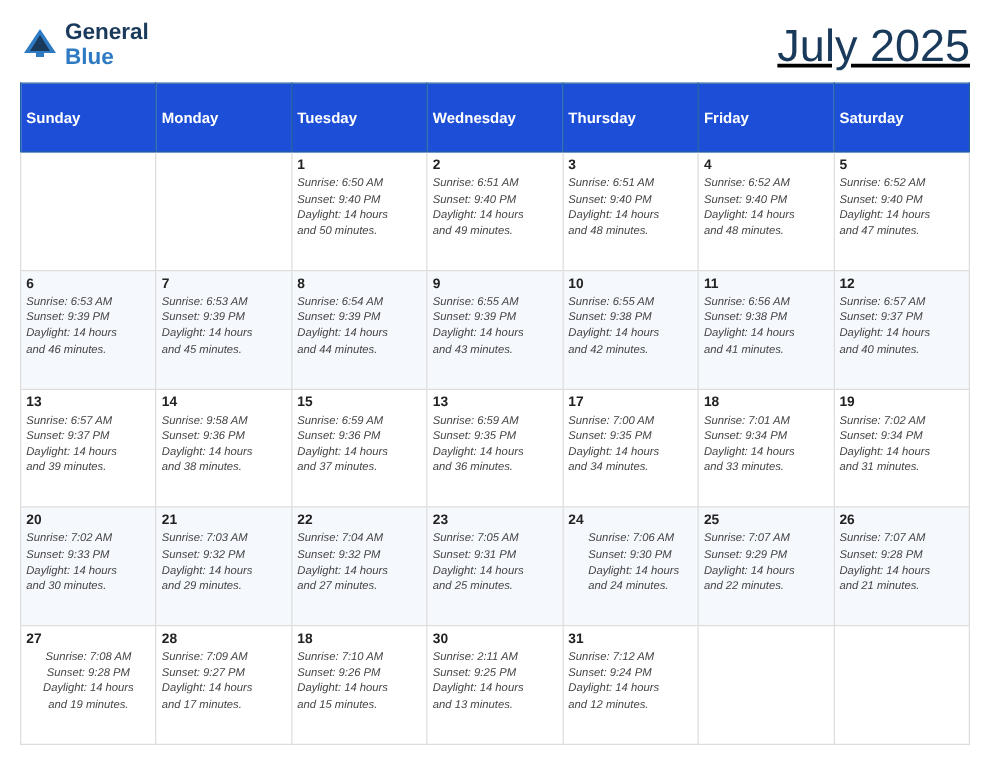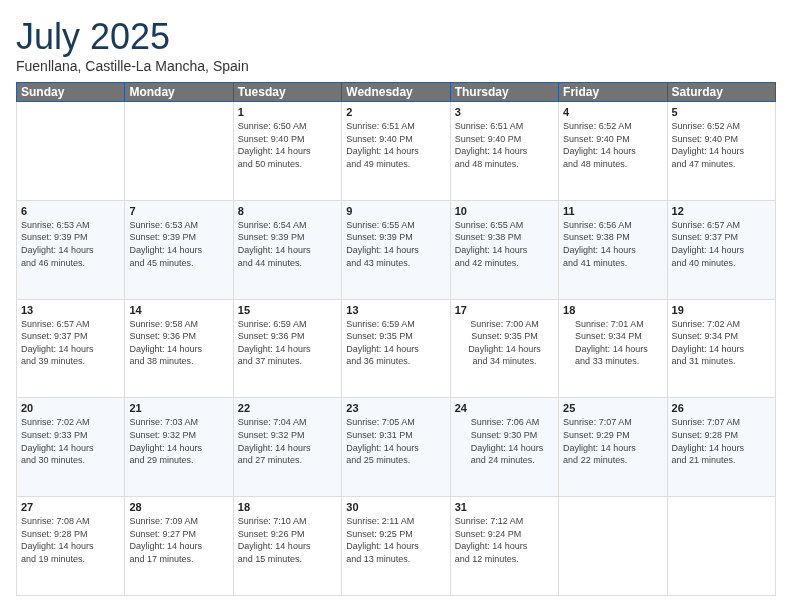--- a/index.html
+++ b/index.html
@@ -33,43 +33,45 @@
       font-weight: bold;
       color: #1a3a5c;
       line-height: 1.1;
     }
     .logo-text .blue { color: #2e7bc4; }
     .logo-icon {
       width: 32px;
       height: 32px;
     }
     .title-block {
+      text-align: right;
+      text-decoration: underline;
     }
     .main-title {
       font-size: 36px;
       color: #1a3a5c;
       font-weight: normal;
     }
     .subtitle {
       font-size: 14px;
       color: #333;
     }
     .calendar {
       flex: 1;
       border: 1px solid #ccc;
       border-collapse: collapse;
       width: 100%;
       table-layout: fixed;
     }
     .calendar th {
-      background: #737373;
+      background: #1d4ed8;
       color: #fff;
       font-size: 12px;
       font-weight: bold;
-      padding: 2px 4px;
+      padding: 20px 4px;
       text-align: left;
       border: 1px solid #2060a0;
     }
     .calendar td {
       vertical-align: top;
       padding: 4px 4px;
       border: 1px solid #ddd;
       font-size: 9.5px;
       color: #333;
       width: 14.28%;
@@ -83,31 +85,42 @@
       font-size: 11px;
       font-weight: bold;
       color: #222;
       display: block;
       margin-bottom: 2px;
     }
     .cell-text {
       font-size: 9px;
       color: #444;
       line-height: 1.4;
+      font-style: italic;
     }
     .empty { background: #fff !important; }
   </style>
 </head>
 <body>
 
 <div class="page">
   <div class="header">
+    <div class="logo">
+      <svg class="logo-icon" viewBox="0 0 40 40">
+        <polygon points="20,4 36,28 4,28" fill="#2e7bc4"></polygon>
+        <polygon points="20,10 30,26 10,26" fill="#1a3a5c"></polygon>
+        <rect x="16" y="26" width="8" height="6" fill="#2e7bc4"></rect>
+      </svg>
+      <div class="logo-text">
+        <div>General</div>
+        <div class="blue">Blue</div>
+      </div>
+    </div>
     <div class="title-block">
       <div class="main-title">July 2025</div>
-      <div class="subtitle">Fuenllana, Castille-La Mancha, Spain</div>
     </div>
   </div>
 
   <table class="calendar">
     <thead>
       <tr>
       <th>Sunday</th>
           <th>Monday</th>
           <th>Tuesday</th>
           <th>Wednesday</th>
@@ -231,28 +244,28 @@
           </td>
           <td>
             <span class="day-num">13</span>
             <div class="cell-text" style="white-space: pre-line;">Sunrise: 6:59 AM
 Sunset: 9:35 PM
 Daylight: 14 hours
 and 36 minutes.</div>
           </td>
           <td>
             <span class="day-num">17</span>
-            <div class="cell-text" style="white-space: pre-line; text-align: center;">Sunrise: 7:00 AM
+            <div class="cell-text" style="white-space: pre-line;">Sunrise: 7:00 AM
 Sunset: 9:35 PM
 Daylight: 14 hours
 and 34 minutes.</div>
           </td>
           <td>
             <span class="day-num">18</span>
-            <div class="cell-text" style="white-space: pre-line; margin-left: 12px;">Sunrise: 7:01 AM
+            <div class="cell-text" style="white-space: pre-line;">Sunrise: 7:01 AM
 Sunset: 9:34 PM
 Daylight: 14 hours
 and 33 minutes.</div>
           </td>
           <td>
             <span class="day-num">19</span>
             <div class="cell-text" style="white-space: pre-line;">Sunrise: 7:02 AM
 Sunset: 9:34 PM
 Daylight: 14 hours
 and 31 minutes.</div>
@@ -305,21 +318,21 @@
             <span class="day-num">26</span>
             <div class="cell-text" style="white-space: pre-line;">Sunrise: 7:07 AM
 Sunset: 9:28 PM
 Daylight: 14 hours
 and 21 minutes.</div>
           </td>
         </tr>
         <tr>
           <td>
             <span class="day-num">27</span>
-            <div class="cell-text" style="white-space: pre-line;">Sunrise: 7:08 AM
+            <div class="cell-text" style="white-space: pre-line; text-align: center;">Sunrise: 7:08 AM
 Sunset: 9:28 PM
 Daylight: 14 hours
 and 19 minutes.</div>
           </td>
           <td>
             <span class="day-num">28</span>
             <div class="cell-text" style="white-space: pre-line;">Sunrise: 7:09 AM
 Sunset: 9:27 PM
 Daylight: 14 hours
 and 17 minutes.</div>

